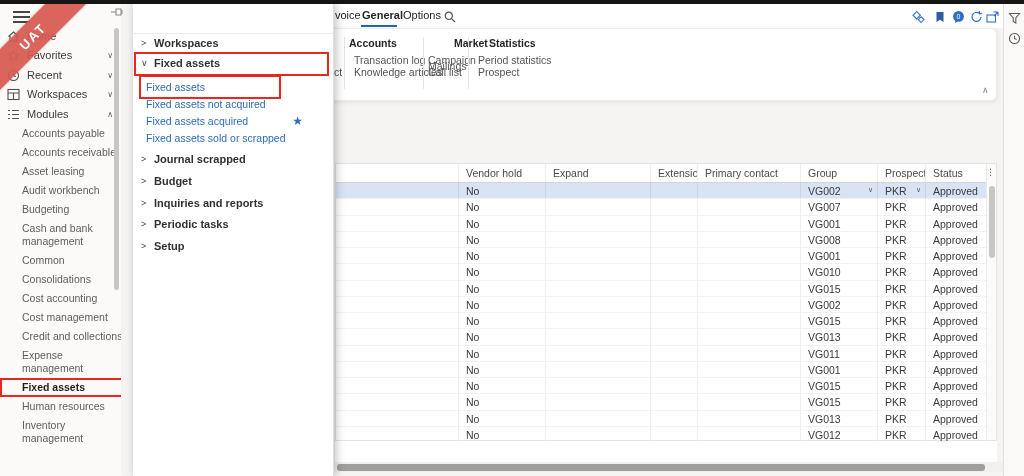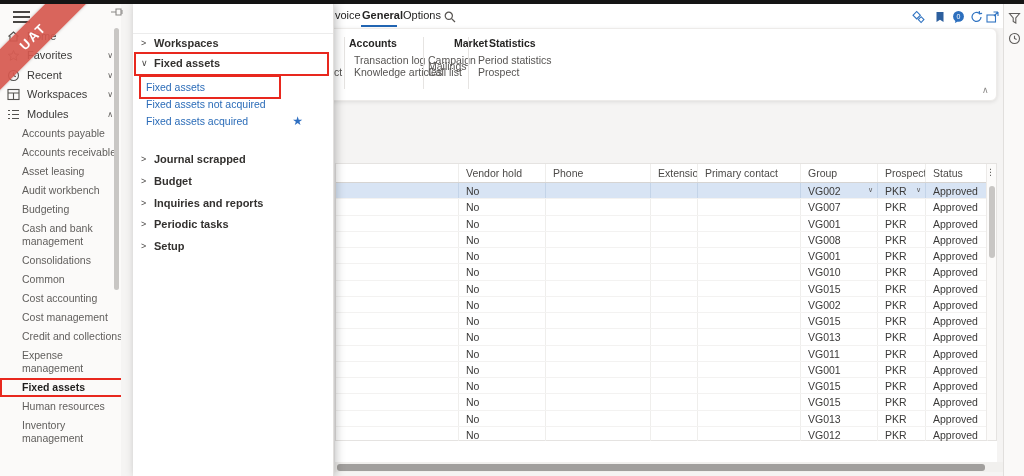--- a/index.html
+++ b/index.html
@@ -121,22 +121,22 @@
       <span class="nchev">∧</span>
     </div>
 
     <ul class="abs modlist" id="modules-list">
         <li>Accounts payable</li>
         <li>Accounts receivable</li>
         <li>Asset leasing</li>
         <li>Audit workbench</li>
         <li>Budgeting</li>
         <li>Cash and bank management</li>
+        <li>Common</li>
         <li>Consolidations</li>
-        <li>Common</li>
         <li>Cost accounting</li>
         <li>Cost management</li>
         <li>Credit and collections</li>
         <li>Expense management</li>
         <li class="selmod">Fixed assets</li>
         <li>Human resources</li>
         <li>Inventory management</li>
       </ul>
 
     <div class="abs uat">
@@ -162,20 +162,23 @@
     </div>
     <div class="abs tleaf" style="top:75px;">
       <span class="tlabel">Fixed assets</span>
     </div>
     <div class="abs tleaf" style="top:92px;">
       <span class="tlabel">Fixed assets not acquired</span>
     </div>
     <div class="abs tleaf" style="top:109px;">
       <span class="tlabel">Fixed assets acquired</span>
       <span class="star">★</span>
+    </div>
+    <div class="abs tleaf" style="top:126px;">
+      <span class="tlabel">Fixed assets sold or scrapped</span>
     </div>
     <div class="abs tnode" style="top:147px;">
       <span class="tch">&gt;</span>
       <span class="tlabel">Journal scrapped</span>
     </div>
     <div class="abs tnode" style="top:169px;">
       <span class="tch">&gt;</span>
       <span class="tlabel">Budget</span>
     </div>
     <div class="abs tnode" style="top:191px;">
@@ -246,21 +249,21 @@
       <span class="gitem" style="left:168px;top:25px;">Period statistics</span>
       <span class="gitem" style="left:168px;top:37px;">Prospect</span>
 
       <span class="cardchev">∧</span>
     </div>
 
     <div class="abs gridcard">
       <div class="ghead" id="grid-header">
           <div class="gc hc" style="width: 123px;"></div>
           <div class="gc hc" style="width: 87px;">Vendor hold</div>
-          <div class="gc hc" style="width: 105px;">Phone</div>
+          <div class="gc hc" style="width: 105px;">Expand</div>
           <div class="gc hc" style="width: 47px;">Extension</div>
           <div class="gc hc" style="width: 103px;">Primary contact</div>
           <div class="gc hc" style="width: 77px;">Group</div>
           <div class="gc hc" style="width: 48px;">Prospect</div>
           <div class="gc hc" style="width: 62px;">Status</div>
         </div>
       <div id="grid-body">
           <div class="grow sel">
             <div class="gc" style="width: 123px;"></div>
             <div class="gc" style="width: 87px;">No</div>

